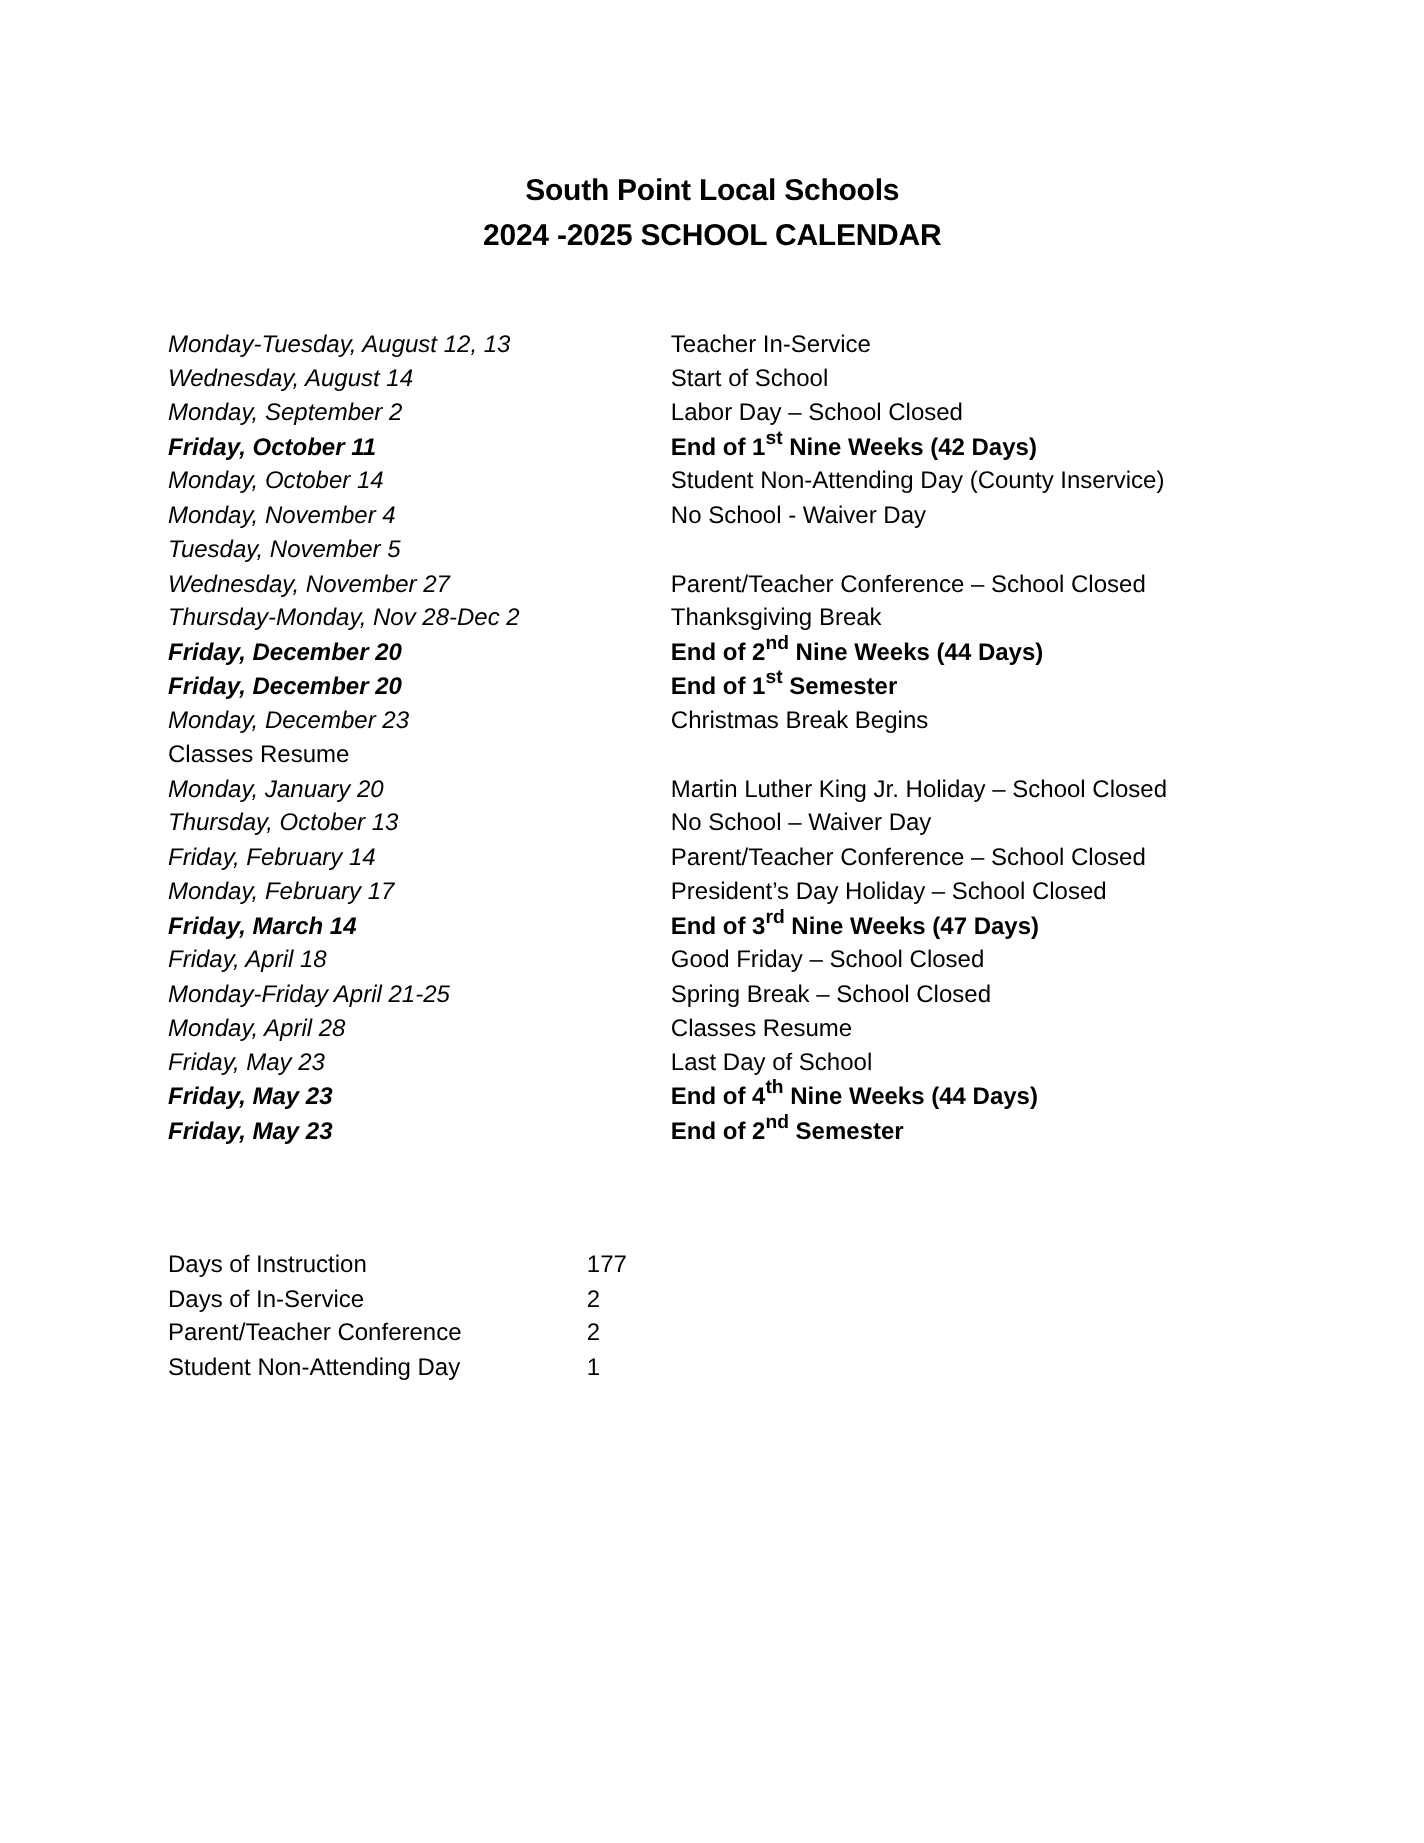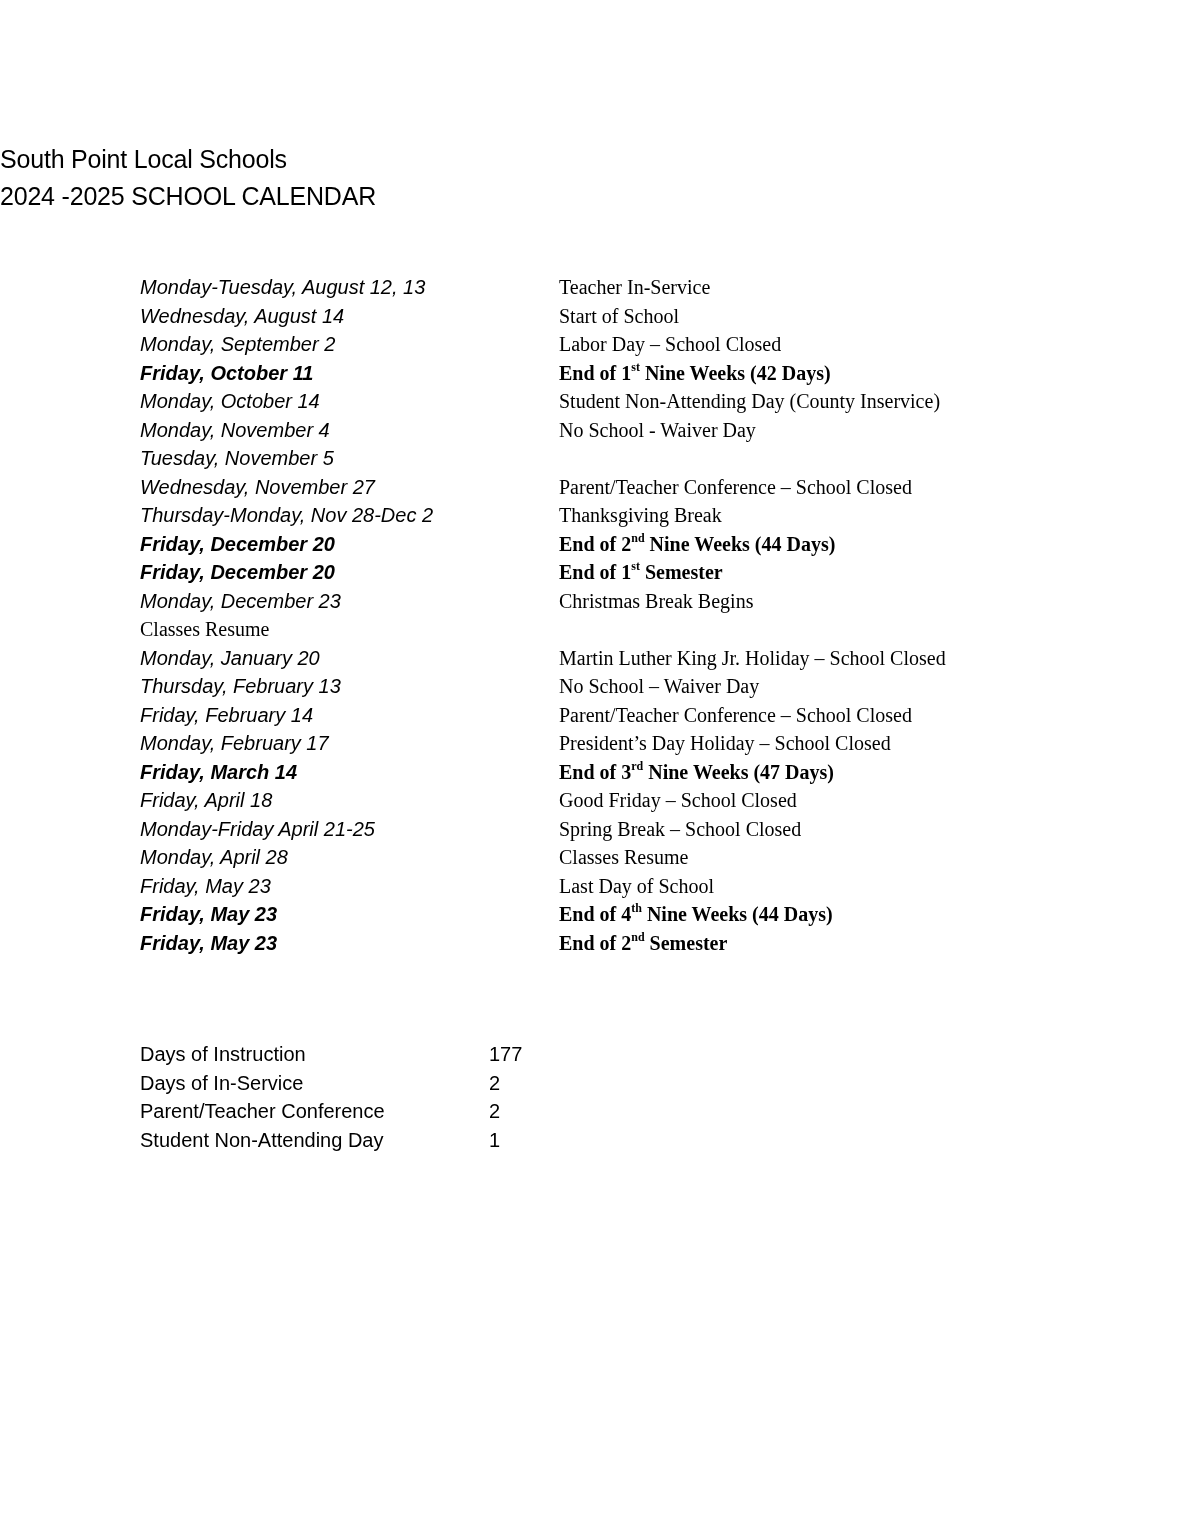--- a/index.html
+++ b/index.html
@@ -20,21 +20,22 @@
       left: 0; top: 0;
       width: 1187px;
       height: 1536px;
       background: #ffffff;
     }
     .title-block {
       position: absolute;
       left: 0;
       top: 141px;
       width: 1187px;
-      font-weight: normal;
+      text-align: center;
+      font-weight: bold;
       font-size: 25px;
       line-height: 37px;
       letter-spacing: -0.2px;
     }
     .title-line {
       display: block;
     }
     .events {
       position: absolute;
       left: 140px;
@@ -51,24 +52,23 @@
     .event-row.bold {
       font-weight: bold;
     }
     .event-date {
       width: 419px;
       flex: 0 0 419px;
       font-style: italic;
     }
     .event-desc {
       flex: 1 1 auto;
-      font-family: Liberation Serif, serif;
     }
     sup {
-      font-size: 12px;
+      font-size: 16px;
       line-height: 0;
       position: relative;
       top: -1px;
     }
     .summary {
       position: absolute;
       left: 140px;
       top: 1040px;
       width: 500px;
     }
@@ -147,21 +147,21 @@
         <span class="event-desc"><span>Christmas Break Begins</span></span>
       </div>
       <div class="event-row">
         <span class="event-desc"><span>Classes Resume</span></span>
       </div>
       <div class="event-row">
         <span class="event-date">Monday, January 20</span>
         <span class="event-desc"><span>Martin Luther King Jr. Holiday – School Closed</span></span>
       </div>
       <div class="event-row">
-        <span class="event-date">Thursday, February 13</span>
+        <span class="event-date">Thursday, October 13</span>
         <span class="event-desc"><span>No School – Waiver Day</span></span>
       </div>
       <div class="event-row">
         <span class="event-date">Friday, February 14</span>
         <span class="event-desc"><span>Parent/Teacher Conference – School Closed</span></span>
       </div>
       <div class="event-row">
         <span class="event-date">Monday, February 17</span>
         <span class="event-desc"><span>President’s Day Holiday – School Closed</span></span>
       </div>

